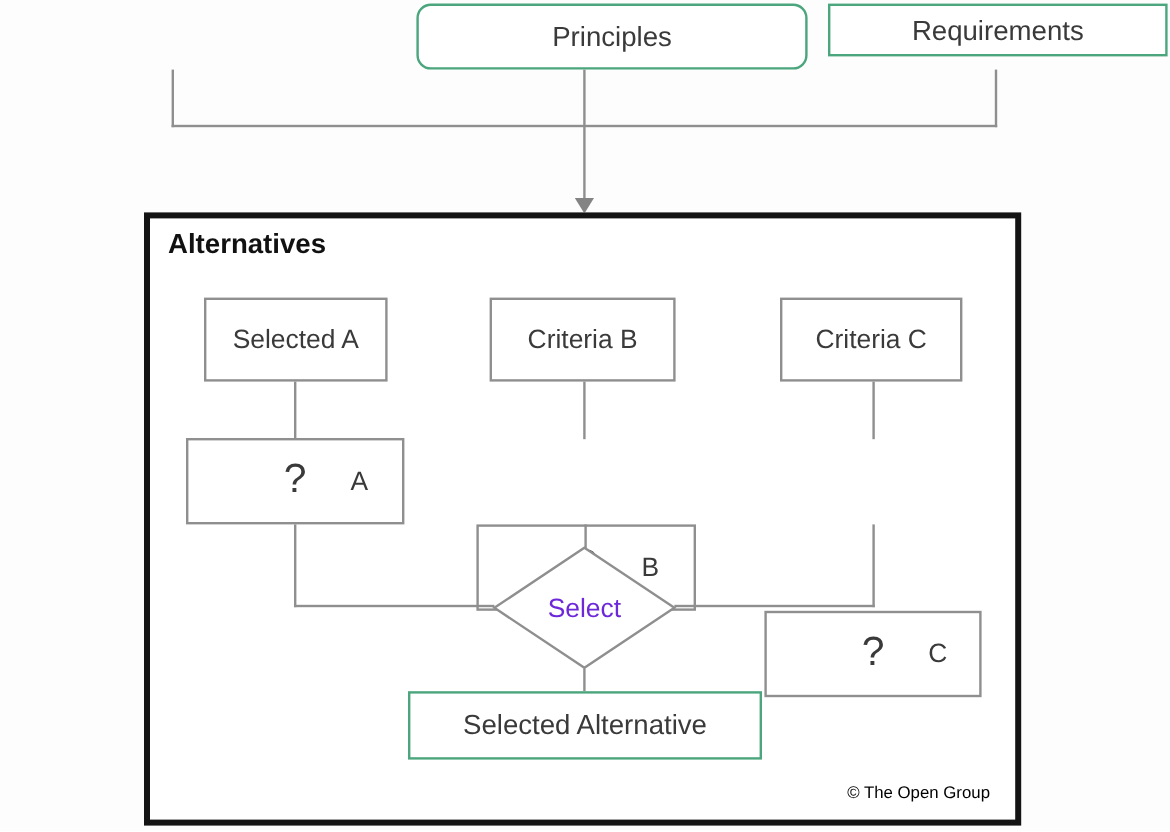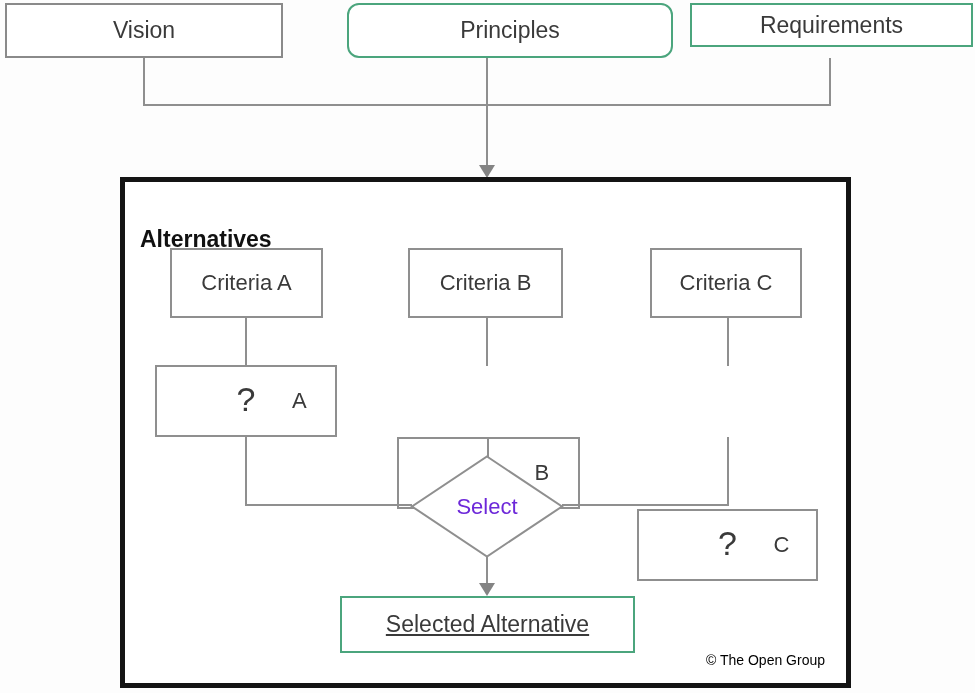--- a/index.html
+++ b/index.html
@@ -53,41 +53,38 @@
   .attribution{
     position:absolute;font-size:14px;color:#000000;text-align:right;
     white-space:nowrap;
   }
 </style>
 </head>
 <body>
 
 <div class="stage">
 
-  <div class="box border-gray" style="left:5px;top:3px;width:278px;height:55px;">
-    <span>Vision</span>
-  </div>
   <div class="box border-green" style="left:347px;top:3px;width:326px;height:55px;border-radius:12px;">
     <span>Principles</span>
   </div>
   <div class="box border-green" style="left:690px;top:3px;width:283px;height:44px;">
     <span>Requirements</span>
   </div>
 
   <div class="vline" style="left:143px;top:58px;height:48px;"></div>
   <div class="hline" style="left:143px;top:104px;width:688px;"></div>
   <div class="vline" style="left:829px;top:58px;height:48px;"></div>
   <div class="vline" style="left:486px;top:58px;height:108px;"></div>
   <div class="arrow-down" style="left:479px;top:165px;"></div>
 
   <div class="container-box" style="left:120px;top:177px;width:731px;height:511px;"></div>
-  <div class="container-title" style="left:140px;top:190px;margin-top:36px;">Alternatives</div>
+  <div class="container-title" style="left:140px;top:190px;">Alternatives</div>
 
   <div class="box inner" style="left:170px;top:248px;width:153px;height:70px;">
-    <span>Criteria A</span>
+    <span>Selected A</span>
   </div>
   <div class="box inner" style="left:408px;top:248px;width:155px;height:70px;">
     <span>Criteria B</span>
   </div>
   <div class="box inner" style="left:650px;top:248px;width:152px;height:70px;">
     <span>Criteria C</span>
   </div>
 
   <div class="vline" style="left:245px;top:318px;height:48px;"></div>
   <div class="vline" style="left:486px;top:318px;height:48px;"></div>
@@ -115,19 +112,19 @@
   <div class="diamond-wrap" style="left:410px;top:455px;width:154px;height:103px;">
     <svg width="154" height="103" viewBox="0 0 154 103">
       <polygon points="77,1.5 152,51.5 77,101.5 2,51.5" fill="#ffffff" stroke="#8f8f8f" stroke-width="2"></polygon>
     </svg>
     <div class="diamond-label">Select</div>
   </div>
 
   <div class="vline" style="left:486px;top:557px;height:27px;"></div>
   <div class="arrow-down" style="left:479px;top:583px;"></div>
 
-  <div class="box border-green" style="left:340px;top:596px;width:295px;height:57px;text-decoration:underline;">
+  <div class="box border-green" style="left:340px;top:576px;width:295px;height:57px;">
     <span>Selected Alternative</span>
   </div>
 
   <div class="attribution" style="left:625px;top:652px;width:200px;">© The Open Group</div>
 
 </div>
 
 </body></html>

